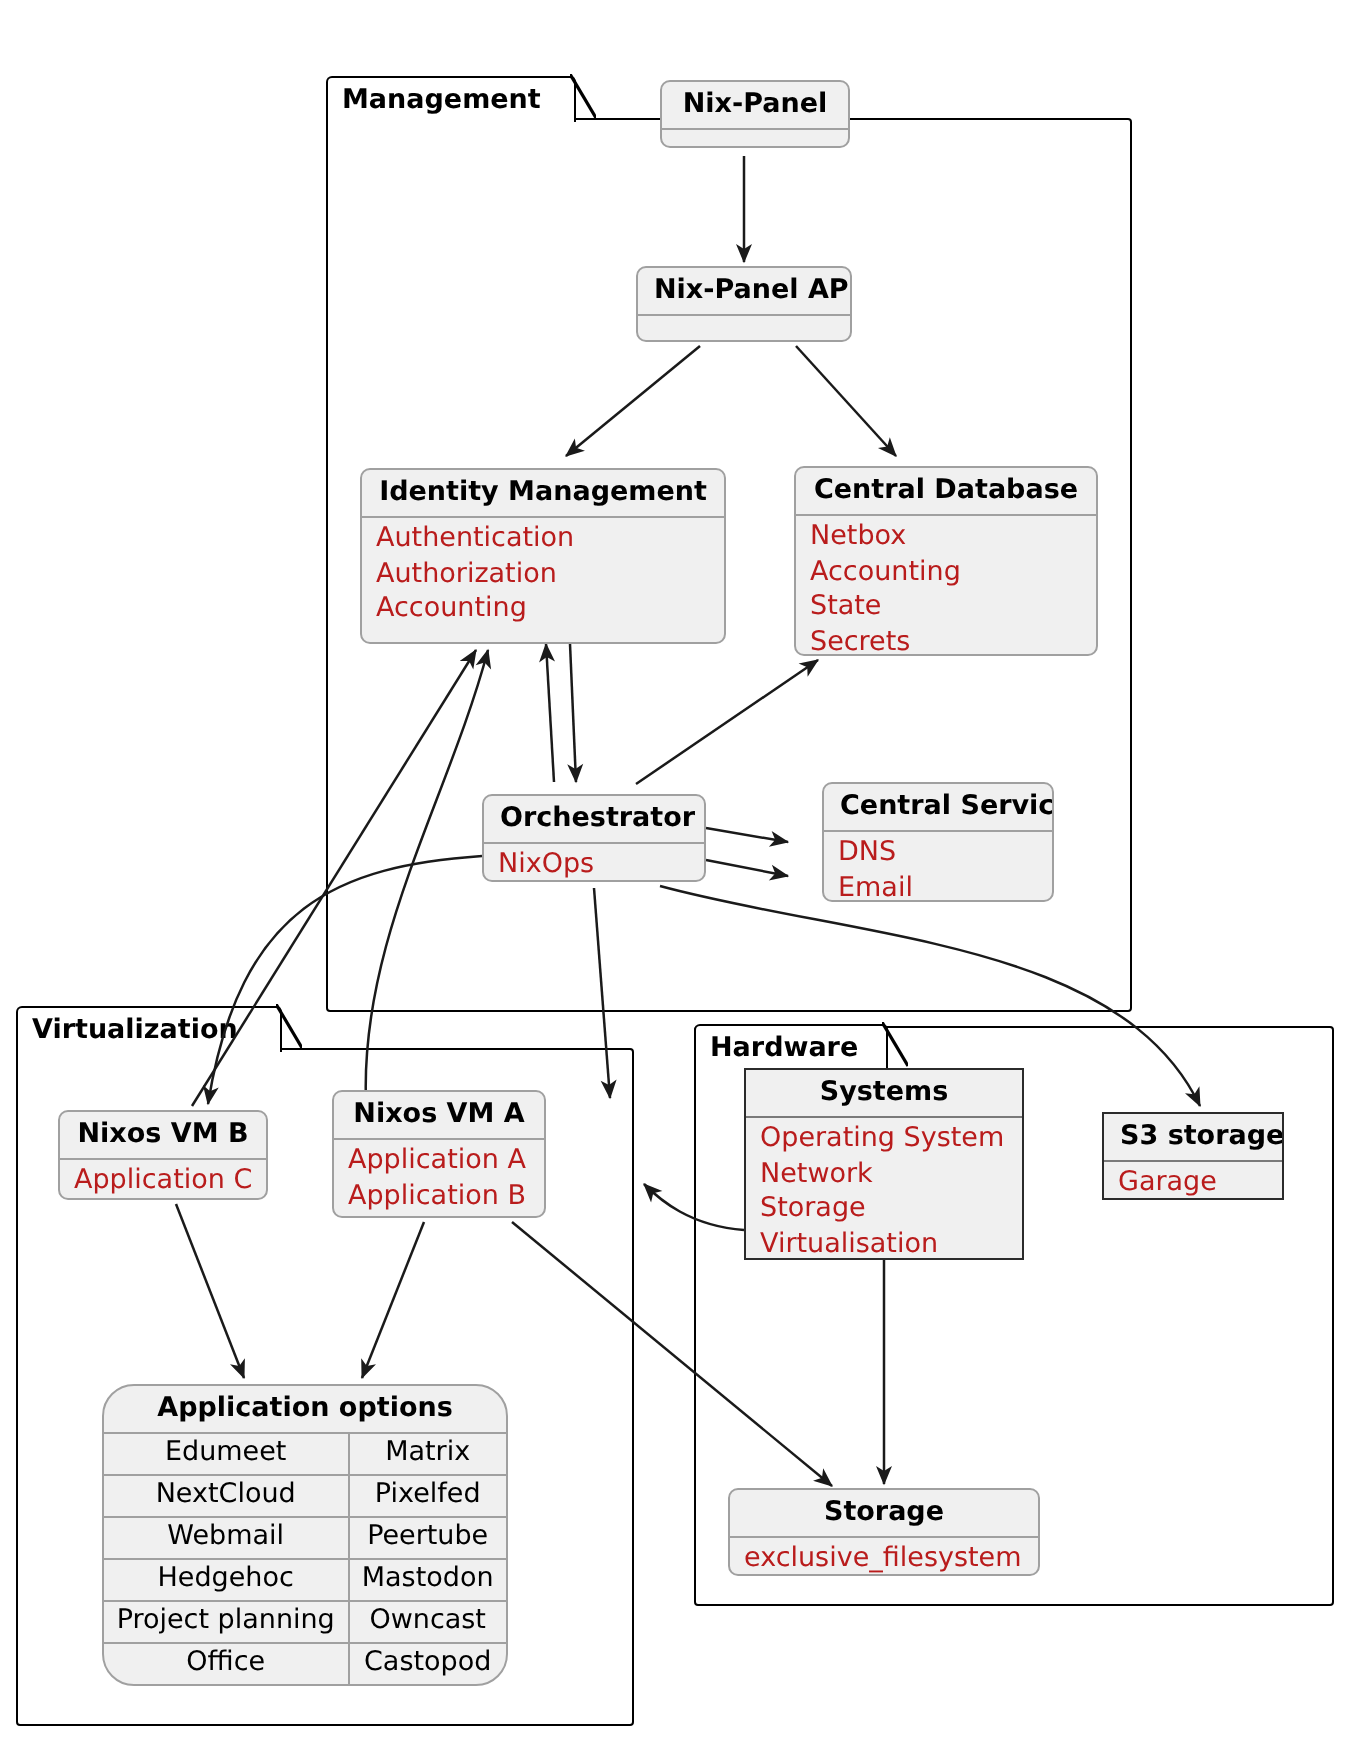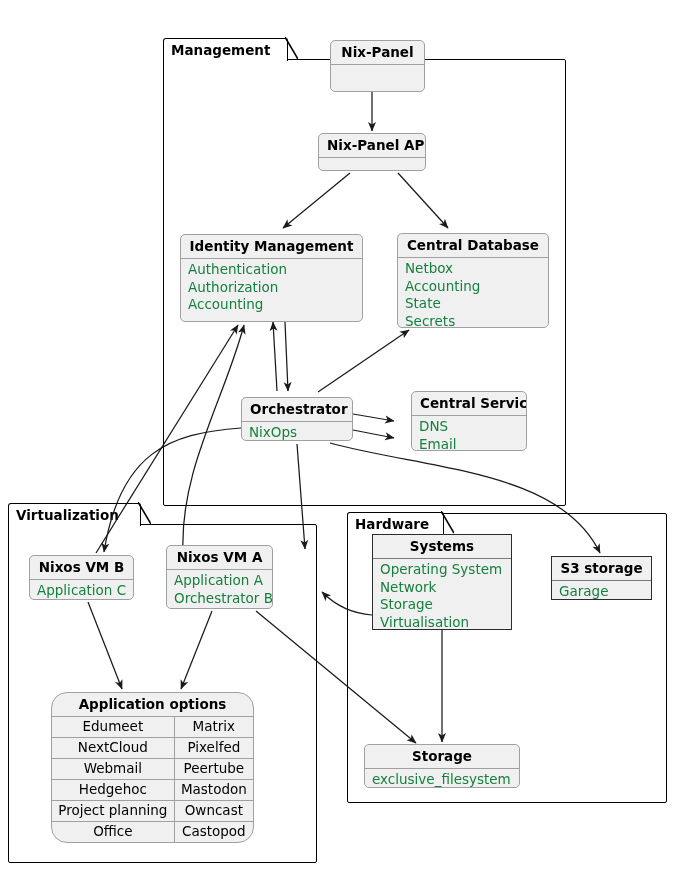--- a/index.html
+++ b/index.html
@@ -39,21 +39,21 @@
   }
   .node.sq{border-radius:0;border-color:#2b2b2b;}
   .node .hdr{
     font-weight:bold;font-size:13.5px;color:#000;
     text-align:center;padding:3px 8px 4px 8px;
     border-bottom:1px solid #A0A0A0;
     white-space:nowrap;line-height:16px;
   }
   .node.sq .hdr{border-bottom:1px solid #7a7a7a;}
   .node .body{
-    font-size:13.5px;color:#15803d;padding:2px 7px 3px 7px;line-height:17.5px;
+    font-size:13.5px;color:#b91c1c;padding:2px 7px 3px 7px;line-height:17.5px;
   }
   .node .body.empty{height:13px;padding:0;}
   .node .body div{white-space:nowrap;}
 
   
   .tbl{
     position:absolute;box-sizing:border-box;
     background:#F0F0F0;border:1px solid #A0A0A0;border-radius:16px;
     z-index:5;overflow:hidden;
   }
@@ -152,21 +152,21 @@
       <path d="M212,611 L181,689"></path>
 
       <path d="M256,611 L416,743"></path>
 
       <path d="M372,615 C345,613 330,600 322,592"></path>
 
       <path d="M442,630 L442,742"></path>
     </g>
   </svg>
 
-  <div class="node" style="left:330px;top:40px;width:95px;height:52px;">
+  <div class="node" style="left:330px;top:40px;width:95px;height:34px;">
     <div class="hdr">Nix-Panel</div>
     <div class="body empty"></div>
   </div>
 
   <div class="node" style="left:318px;top:133px;width:108px;height:38px;">
     <div class="hdr">Nix-Panel API</div>
     <div class="body empty"></div>
   </div>
 
   <div class="node" style="left:180px;top:234px;width:183px;height:88px;">
@@ -207,35 +207,35 @@
     <div class="hdr">Nixos VM B</div>
     <div class="body">
       <div>Application C</div>
     </div>
   </div>
 
   <div class="node" style="left:166px;top:545px;width:107px;height:64px;">
     <div class="hdr">Nixos VM A</div>
     <div class="body">
       <div>Application A</div>
-      <div>Orchestrator B</div>
+      <div>Application B</div>
     </div>
   </div>
 
   <div class="node sq" style="left:372px;top:534px;width:140px;height:96px;">
     <div class="hdr">Systems</div>
     <div class="body">
       <div>Operating System</div>
       <div>Network</div>
       <div>Storage</div>
       <div>Virtualisation</div>
     </div>
   </div>
 
-  <div class="node sq" style="left:551px;top:556px;width:101px;height:44px;">
+  <div class="node sq" style="left:551px;top:556px;width:91px;height:44px;">
     <div class="hdr">S3 storage</div>
     <div class="body">
       <div>Garage</div>
     </div>
   </div>
 
   <div class="node" style="left:364px;top:744px;width:156px;height:44px;">
     <div class="hdr">Storage</div>
     <div class="body">
       <div>exclusive_filesystem</div>

